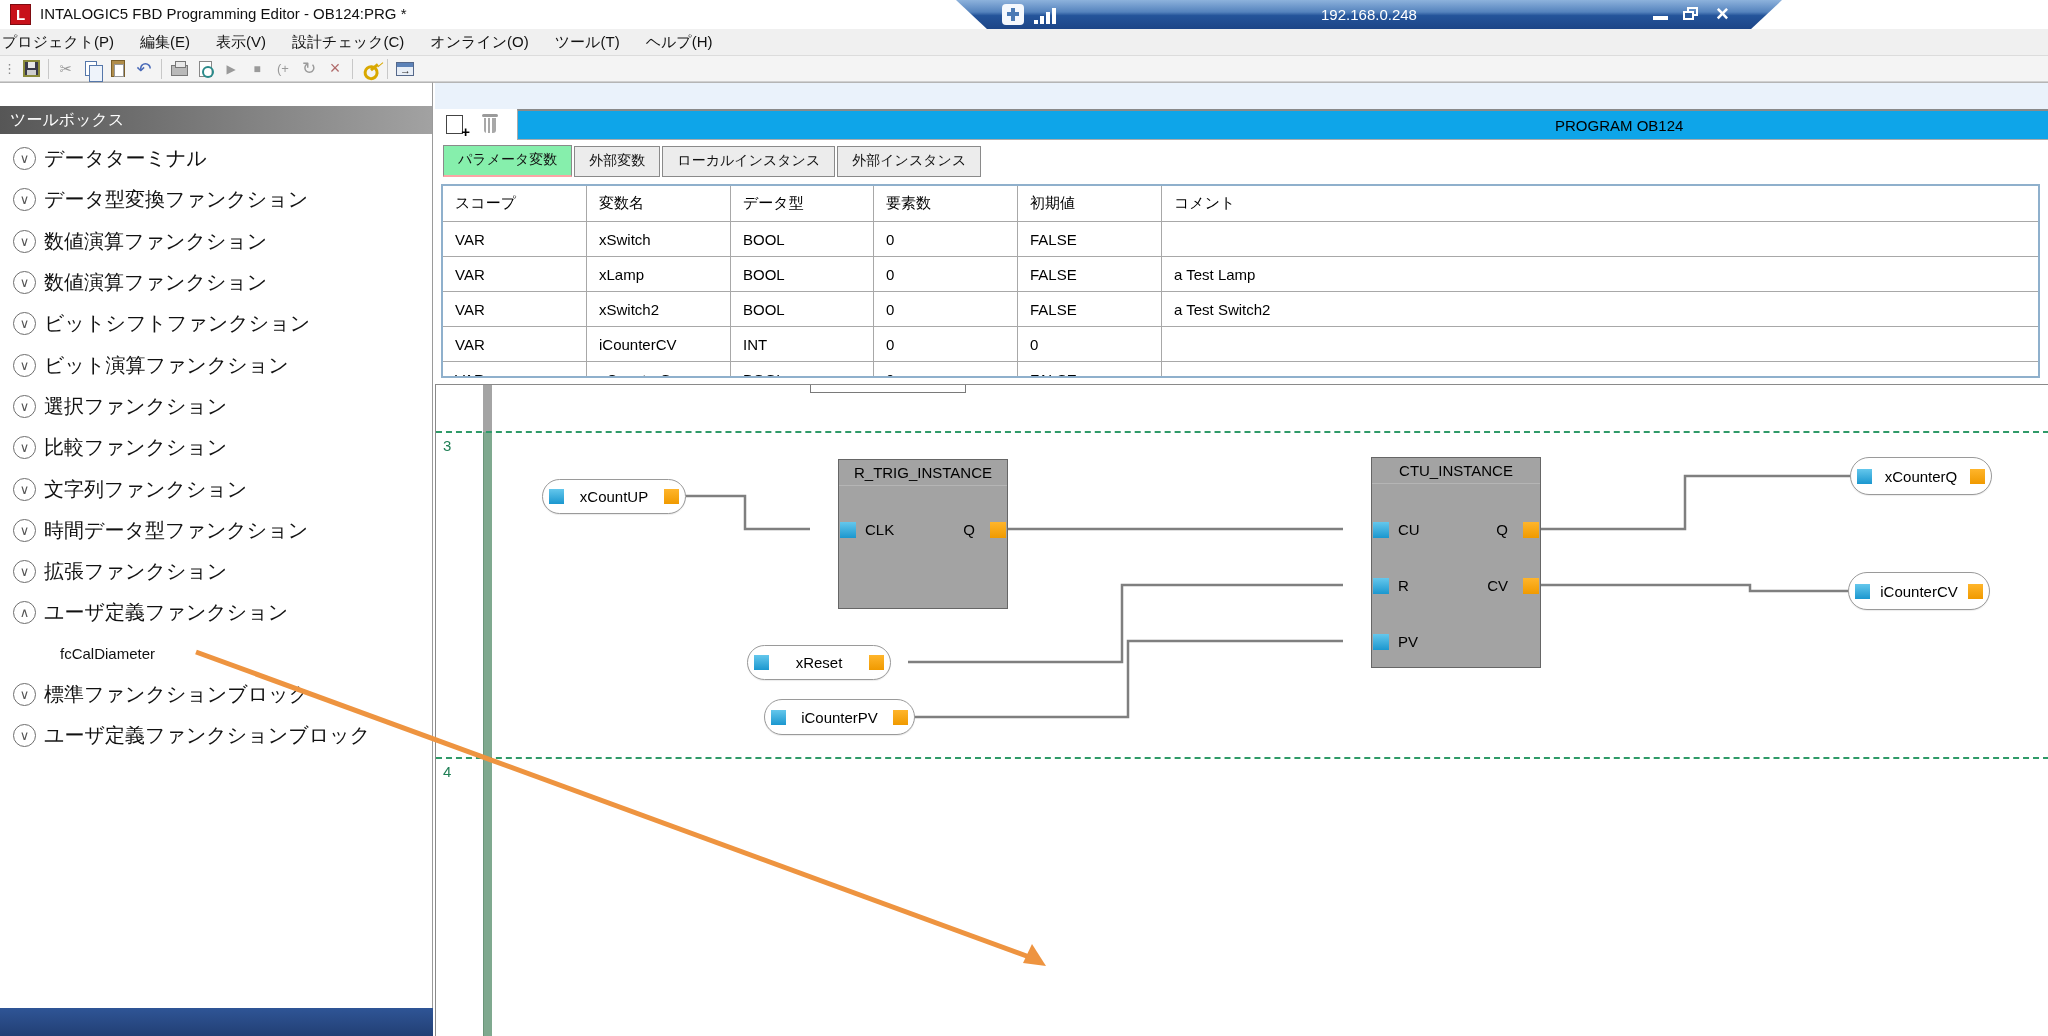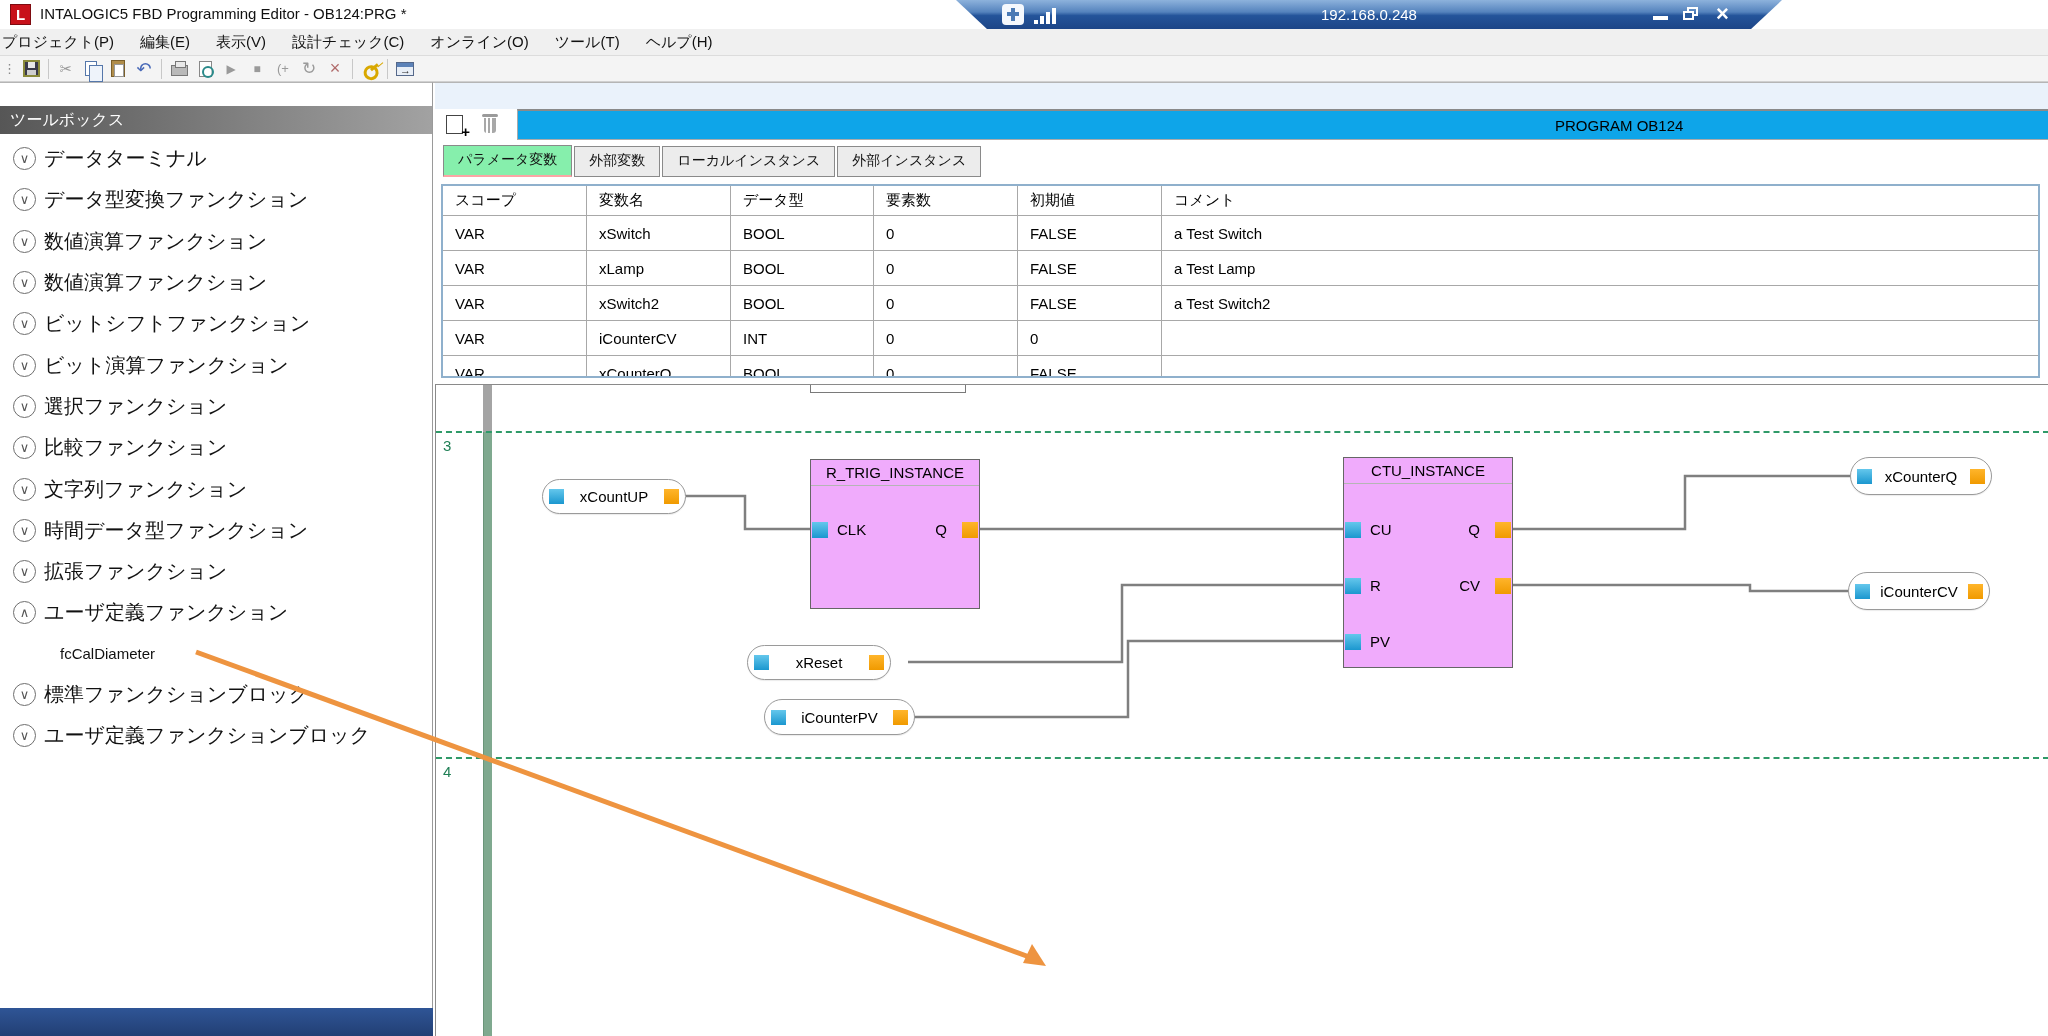--- a/index.html
+++ b/index.html
@@ -92,39 +92,39 @@
 #program-title { position:absolute; left:1037px; top:6px; font-size:15px; color:#000; }
 
 
 #tabs { position:absolute; left:10px; top:62px; height:32px; display:flex; align-items:flex-end; }
 .tab { font-size:14px; color:#111; padding:5px 14px 6px 14px; border:1px solid #8a8a8a; background:#ececec; margin-right:2px; cursor:pointer; white-space:nowrap; }
 .tab.active { background:#86efac; border-bottom:2px solid #fca5a5; font-weight:normal; position:relative; z-index:2; }
 
 
 #vtable { position:absolute; left:8px; top:101px; width:1599px; height:194px; border:2px solid #8fb0cc; background:#fff; overflow:hidden; }
 .vrow { display:flex; height:35px; border-bottom:1px solid #a8a8a8; background:#fff; }
-.vrow.head { height:30px;font-family:Liberation Mono, monospace; }
+.vrow.head { height:36px;font-family:Liberation Mono, monospace; }
 .vcell { font-size:15px; color:#000; padding:0 0 0 12px; display:flex; align-items:center; border-right:1px solid #a8a8a8; overflow:hidden; white-space:nowrap; }
 .c0{ width:144px; flex:0 0 auto; } .c1{ width:144px; flex:0 0 auto; } .c2{ width:143px; flex:0 0 auto; }
 .c3{ width:144px; flex:0 0 auto; } .c4{ width:144px; flex:0 0 auto; } .c5{ flex:1 1 auto; border-right:none; }
 
 
 #canvas { position:absolute; left:2px; top:301px; width:1613px; height:653px; background:#fff; border-top:1px solid #8a8a8a; border-left:1px solid #8a8a8a; overflow:hidden; }
 #clipped-box { position:absolute; left:374px; top:-9px; width:156px; height:17px; background:#fff; border:1.5px solid #7a7a7a; }
 .net-line { position:absolute; left:0; width:1613px; height:0; border-top:2px dashed #2f9a68; }
 #net-line-3 { top:46px; } #net-line-4 { top:372px; }
 .net-num { position:absolute; left:7px; font-size:15px; color:#1f7f55; }
 #net-num-3 { top:52px; } #net-num-4 { top:378px; }
 #margin-grey { position:absolute; left:47px; top:0; width:9px; height:47px; background:#a4a4a4; }
 #margin-green { position:absolute; left:47px; top:47px; width:9px; height:606px; background:#7fa98f; border-left:1px solid #6a9579; }
 
 #wires { position:absolute; left:0; top:0; width:1613px; height:653px; }
 #wires polyline { fill:none; stroke:#7f7f7f; stroke-width:2.5; }
 
-.fbd-block { position:absolute; background:#f0abfc; border:1.5px solid #666; }
+.fbd-block { position:absolute; background:#a3a3a3; border:1.5px solid #666;margin-left:28px; }
 .blk-title { position:absolute; left:0; top:0; width:100%; height:26px; text-align:center; font-size:15px; color:#000; line-height:26px; border-bottom:1px solid #b5b5b5; white-space:nowrap; }
 .pin-sq { position:absolute; width:16px; height:16px; }
 .pin-in  { background:linear-gradient(180deg,#64c7ec,#1b97cf); }
 .pin-out { background:linear-gradient(180deg,#ffb52b,#f09a00); }
 .pin-label { position:absolute; font-size:15px; color:#000; }
 
 .terminal { position:absolute; background:#fff; border:1.5px solid #9a9a9a; border-radius:19px; display:flex; align-items:center; padding:0 6px; box-shadow:0 1px 1px rgba(0,0,0,.08); }
 .terminal .tsq { width:15px; height:15px; flex:0 0 auto; }
 .terminal .tlabel { flex:1 1 auto; text-align:center; font-size:15px; color:#000; padding:0 4px; white-space:nowrap; }
 
@@ -301,21 +301,20 @@
         <span class="vcell c3">要素数</span>
         <span class="vcell c4">初期値</span>
         <span class="vcell c5">コメント</span>
       </div>
       <div class="vrow">
         <span class="vcell c0">VAR</span>
           <span class="vcell c1">xSwitch</span>
           <span class="vcell c2">BOOL</span>
           <span class="vcell c3">0</span>
           <span class="vcell c4">FALSE</span>
-          <span class="vcell c5">a Test Switch</span>
       </div>
       <div class="vrow">
         <span class="vcell c0">VAR</span>
           <span class="vcell c1">xLamp</span>
           <span class="vcell c2">BOOL</span>
           <span class="vcell c3">0</span>
           <span class="vcell c4">FALSE</span>
           <span class="vcell c5">a Test Lamp</span>
       </div>
       <div class="vrow">

